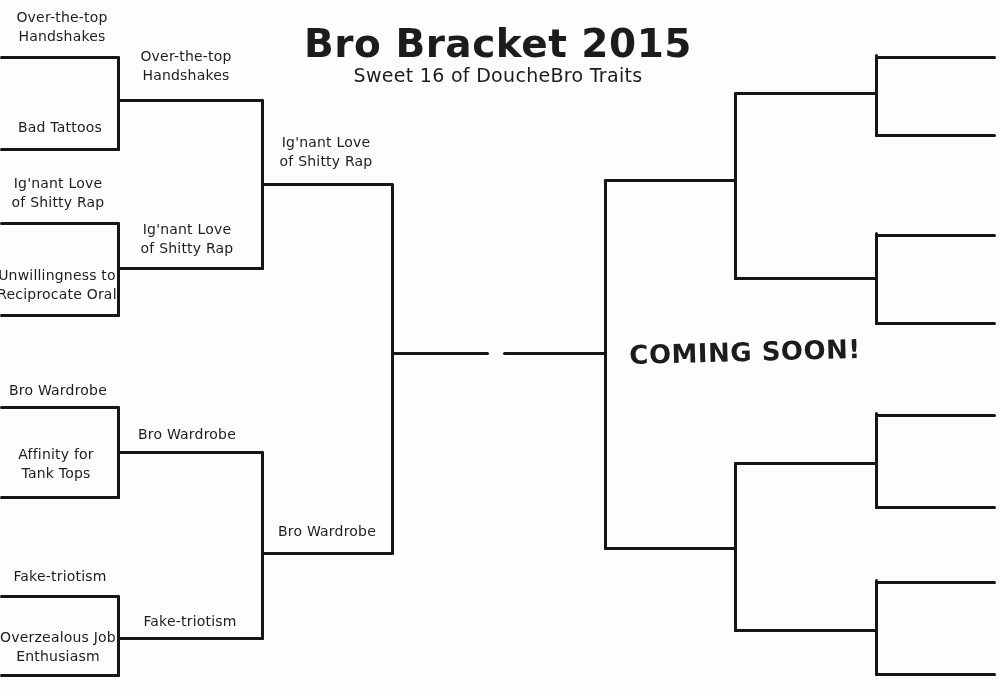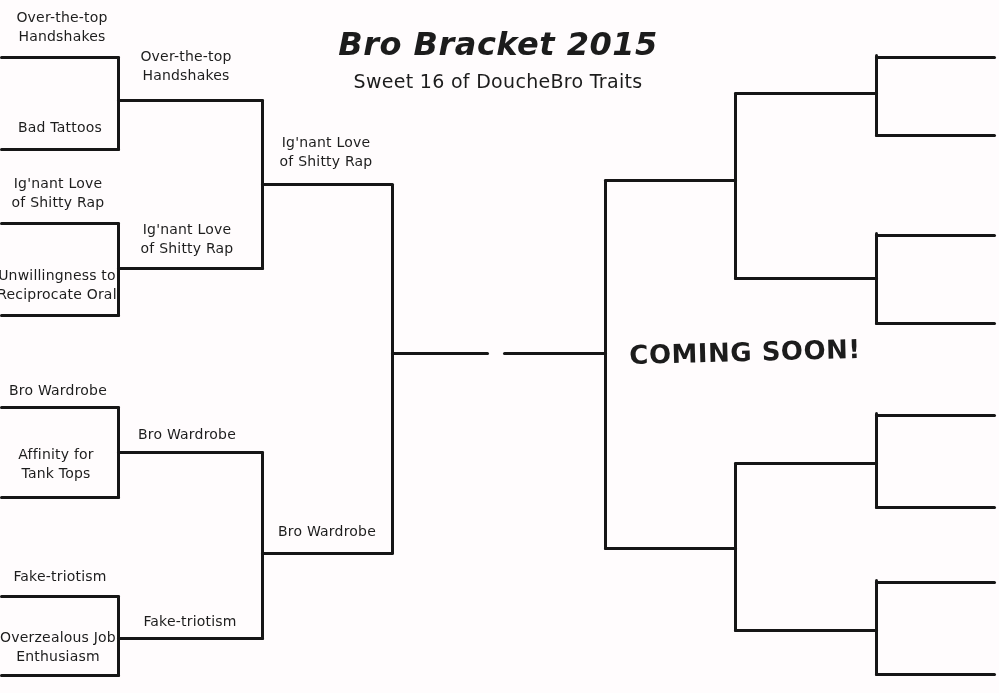--- a/index.html
+++ b/index.html
@@ -36,28 +36,26 @@
     white-space: nowrap;
   }
   .header {
     position: absolute;
     left: 298px;
     top: 24px;
     width: 400px;
     text-align: center;
   }
   .title {
-    font-size: 32px;
+    font-size: 39px;
     font-weight: 600;
     letter-spacing: 0.5px;
     line-height: 40px;
-    font-style: italic;
   }
   .subtitle {
-    margin-top: 6px;
     font-size: 19px;
     font-weight: 500;
     letter-spacing: 0.3px;
   }
   .coming-soon {
     position: absolute;
     left: 623px;
     top: 337px;
     width: 244px;
     text-align: center;

